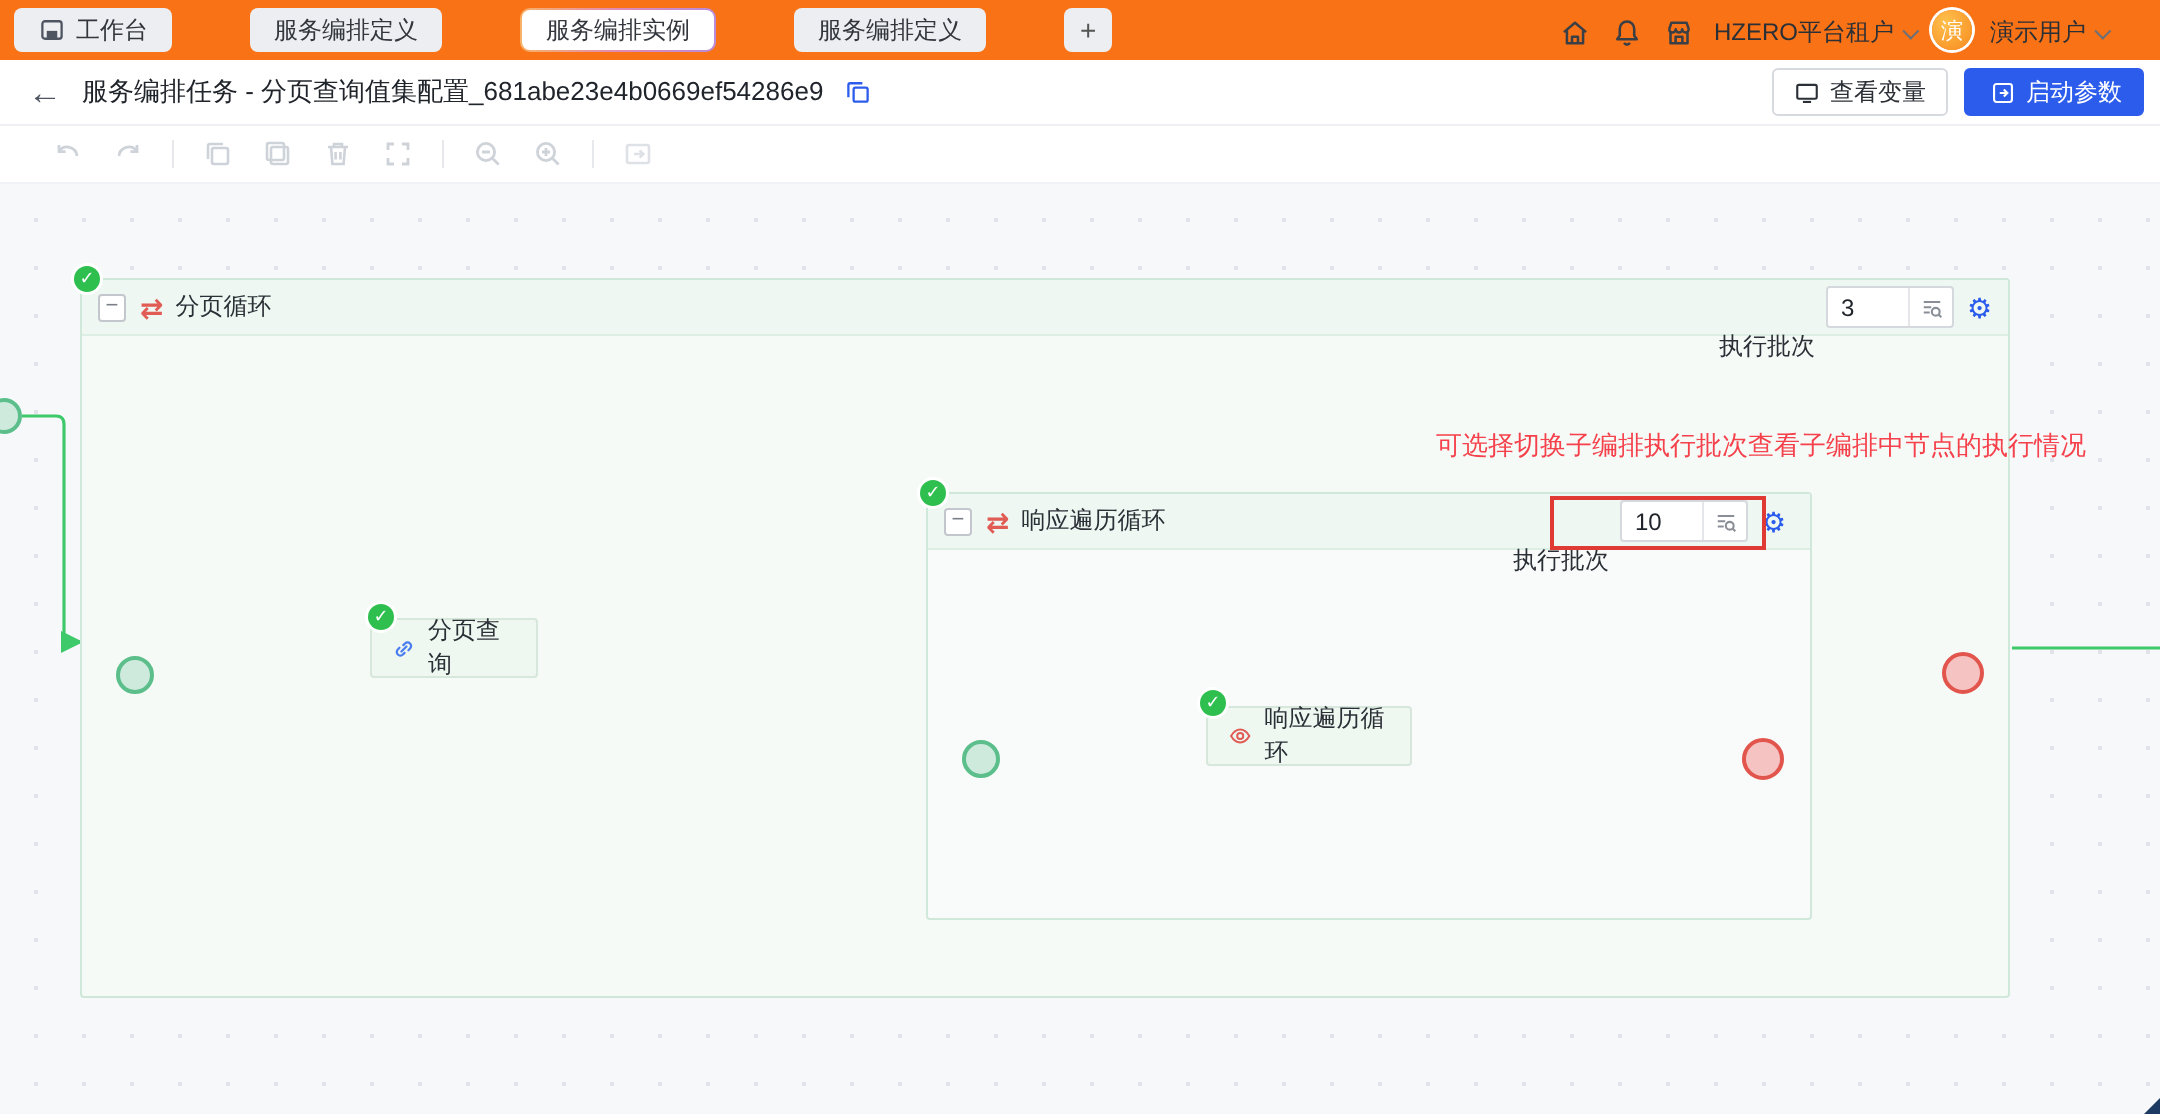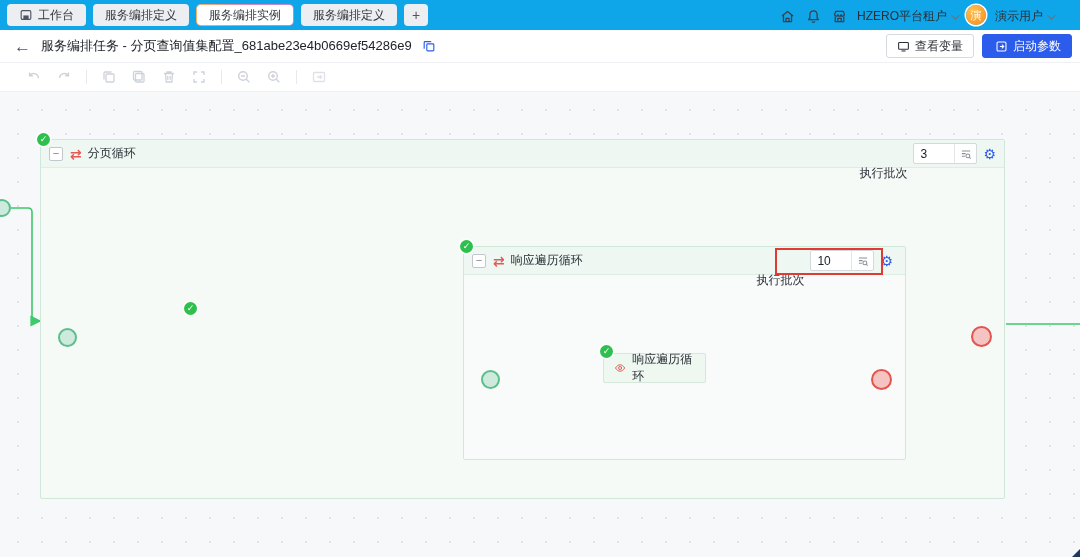--- a/index.html
+++ b/index.html
@@ -1,20 +1,20 @@
 <!DOCTYPE html>
 <html><head>
 <meta charset="utf-8">
 <style>
   * { margin:0; padding:0; box-sizing:border-box; }
   html,body { width:1080px; height:557px; }
   body { font-family:"Liberation Sans","DejaVu Sans",sans-serif; background:#f7f8fa; position:relative; overflow:hidden; font-size:12px; color:#333; }
 
   
-  .topbar { position:absolute; left:0; top:0; width:1080px; height:30px; background:#0ea5e9; display:flex; align-items:center; }
+  .topbar { position:absolute; left:0; top:0; width:1080px; height:30px; background:#f97316; display:flex; align-items:center;gap:32px; }
   .tab { height:22px; display:flex; align-items:center; gap:5px; padding:0 12px; margin-left:7px; background:#eceef2; border-radius:4px; font-size:12px; color:#33373d; cursor:pointer; white-space:nowrap; }
   .tab.active { background:#fff; border:1px solid transparent; background:linear-gradient(#fff,#fff) padding-box, linear-gradient(90deg,#f7b267,#e08ab4,#b98bd9) border-box; border-radius:5px; }
   .tab.plus { padding:0 8px; font-size:14px; color:#555; }
   .top-right { margin-left:auto; display:flex; align-items:flex-end; gap:9px; padding-right:27px; }
   .top-ico { width:17px; height:17px; display:inline-flex; cursor:pointer; }
   .tenant { font-size:12px; color:#2b2f36; display:flex; align-items:center; gap:4px; cursor:pointer; }
   .chev { width:6px; height:6px; border-right:1.4px solid #6b7078; border-bottom:1.4px solid #6b7078; transform:rotate(45deg) translateY(-2px); display:inline-block; }
   .avatar { width:20px; height:20px; border-radius:50%; background:radial-gradient(circle at 35% 30%,#ffc04d,#f78a1e); color:#fff; font-size:11px; display:flex; align-items:center; justify-content:center; box-shadow:0 0 0 1.5px #fff; }
 
   
@@ -239,20 +239,21 @@
                 <path d="M12.4 12.4 L14.2 14.2"></path>
               </svg>
           </span>
         </span>
         <span class="gear">⚙</span>
       </div>
     </div>
   </div>
   <div class="badge" style="left:37px; top:41px;">✓</div>
 
+  <div class="annotation" style="left:718px; top:122px;">可选择切换子编排执行批次查看子编排中节点的执行情况</div>
 
   <div class="group" style="left:463px; top:154px; width:443px; height:214px; background:#f8fbf9;">
     <div class="group-header">
       <span class="collapse">−</span>
       <span class="loop-glyph">⇄</span>
       <span class="g-label">响应遍历循环</span>
       <div class="batch" style="margin-right:4px;">
         <span class="batch-label">执行批次</span>
         <span class="batch-input">
           <input value="10" style="">
@@ -267,20 +268,26 @@
         <span class="gear">⚙</span>
       </div>
     </div>
   </div>
   <div class="badge" style="left:460px; top:148px;">✓</div>
 
   <div class="red-frame" style="left:775px; top:156px; width:108px; height:27px;"></div>
 
   <div class="circle-node start-style" style="left:58px; top:236px; width:19px; height:19px;"></div>
 
+  <div class="node" style="left:185px; top:217px; width:84px; height:30px;">
+    <svg width="13" height="13" viewBox="0 0 16 16" fill="none" stroke="#4a7df0" stroke-width="1.5" stroke-linecap="round">
+      <path d="M6.3 9.7 L9.7 6.3 M5 7.2 L3.9 8.3 a2.4 2.4 0 0 0 3.4 3.4 L8.4 10.6 M11 8.8 L12.1 7.7 A2.4 2.4 0 0 0 8.7 4.3 L7.6 5.4"></path>
+    </svg>
+    <span>分页查询</span>
+  </div>
   <div class="badge" style="left:184px; top:210px;">✓</div>
 
   <div class="circle-node start-style" style="left:481px; top:278px; width:19px; height:19px;"></div>
 
   <div class="node" style="left:603px; top:261px; width:103px; height:30px;">
     <svg width="14" height="14" viewBox="0 0 16 16" fill="none" stroke="#e05c55" stroke-width="1.3">
       <path d="M2 8 C3.8 5 6 3.8 8 3.8 C10 3.8 12.2 5 14 8 C12.2 11 10 12.2 8 12.2 C6 12.2 3.8 11 2 8 Z"></path>
         <circle cx="8" cy="8" r="2"></circle>
     </svg>
     <span>响应遍历循环</span>

